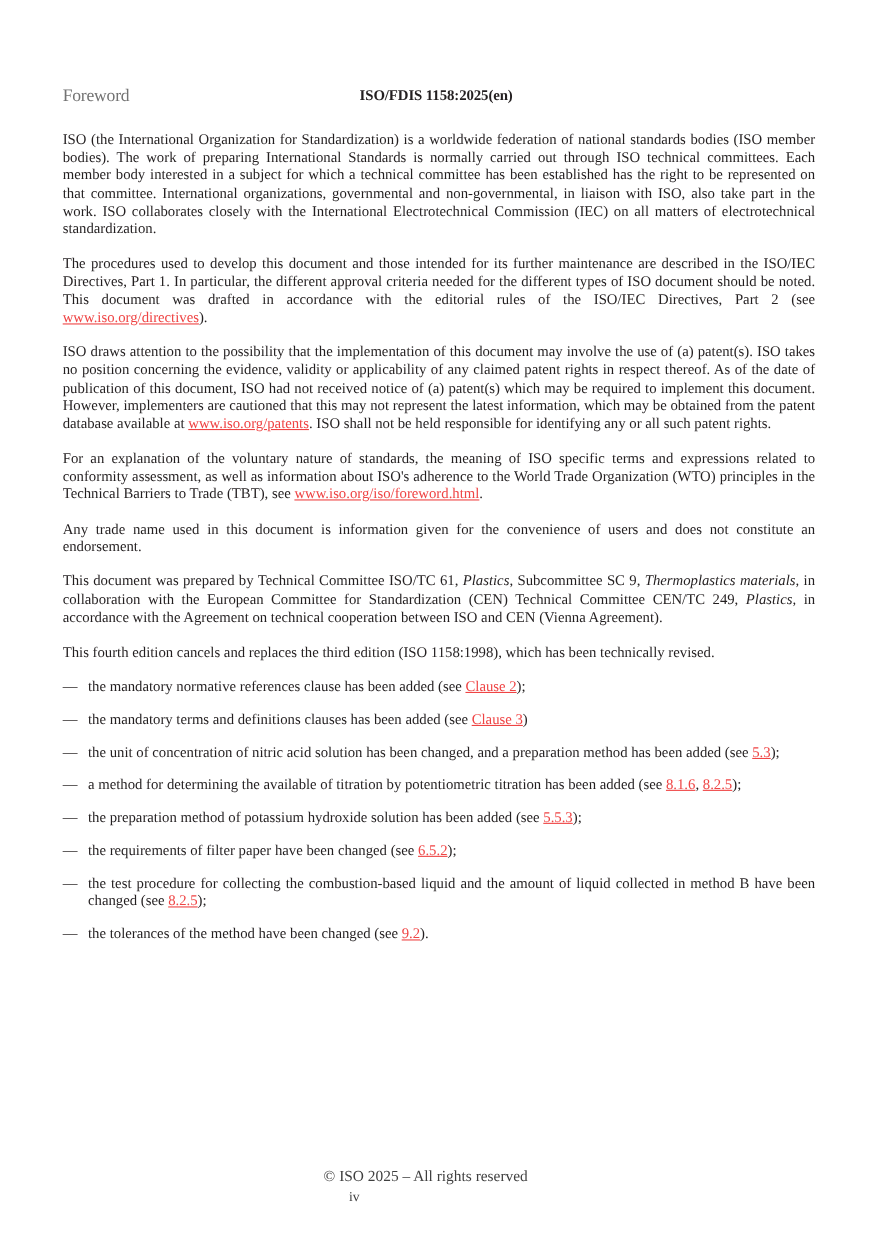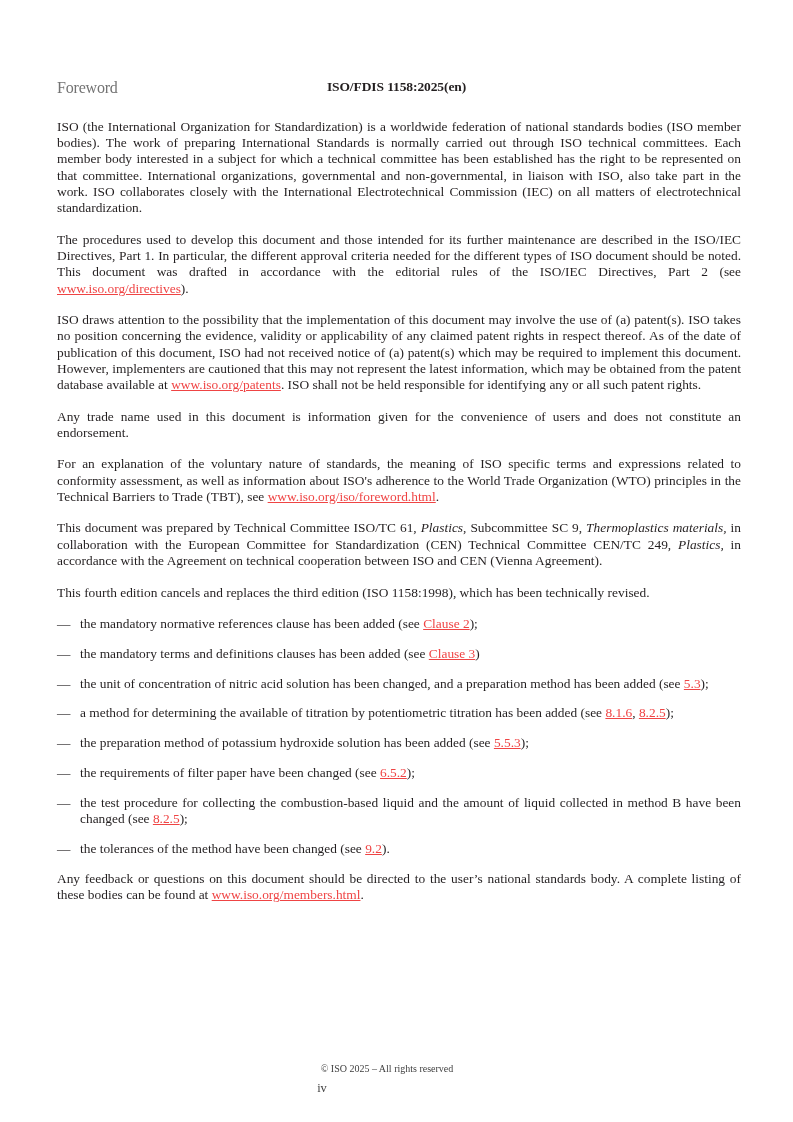--- a/index.html
+++ b/index.html
@@ -82,21 +82,21 @@
   }
   em, .ital {
     font-style: italic;
   }
   .footer-copyright {
     position: absolute;
     top: 1063px;
     left: 0;
     width: 774px;
     text-align: center;
-    font-size: 10px;
+    font-size: 14px;
     color: #3f3f3f;
   }
   .footer-pagenum {
     position: absolute;
     top: 1081px;
     left: 0;
     width: 644px;
     text-align: center;
     font-size: 12.4px;
     color: #3f3f3f;
@@ -112,23 +112,23 @@
   <div class="content">
 
     <h1 class="foreword">Foreword</h1>
 
     <p class="body-para">ISO (the International Organization for Standardization) is a worldwide federation of national standards bodies (ISO member bodies). The work of preparing International Standards is normally carried out through ISO technical committees. Each member body interested in a subject for which a technical committee has been established has the right to be represented on that committee. International organizations, governmental and non-governmental, in liaison with ISO, also take part in the work. ISO collaborates closely with the International Electrotechnical Commission (IEC) on all matters of electrotechnical standardization.</p>
 
     <p class="body-para"><span>The procedures used to develop this document and those intended for its further maintenance are described in the ISO/IEC Directives, Part 1. In particular, the different approval criteria needed for the different types of ISO document should be noted. This document was drafted in accordance with the editorial rules of the ISO/IEC Directives, Part 2 (see </span><a class="doclink" href="#">www.iso.org/directives</a><span>).</span></p>
 
     <p class="body-para"><span>ISO draws attention to the possibility that the implementation of this document may involve the use of (a) patent(s). ISO takes no position concerning the evidence, validity or applicability of any claimed patent rights in respect thereof. As of the date of publication of this document, ISO had not received notice of (a) patent(s) which may be required to implement this document. However, implementers are cautioned that this may not represent the latest information, which may be obtained from the patent database available at </span><a class="doclink" href="#">www.iso.org/patents</a><span>. ISO shall not be held responsible for identifying any or all such patent rights.</span></p>
 
+    <p class="body-para"><span>For an explanation of the voluntary nature of standards, the meaning of ISO specific terms and expressions related to conformity assessment, as well as information about ISO's adherence to the World Trade Organization (WTO) principles in the Technical Barriers to Trade (TBT), see </span><a class="doclink" href="#">www.iso.org/iso/foreword.html</a><span>.</span></p>
+
     <p class="body-para">Any trade name used in this document is information given for the convenience of users and does not constitute an endorsement.</p>
-
-    <p class="body-para"><span>For an explanation of the voluntary nature of standards, the meaning of ISO specific terms and expressions related to conformity assessment, as well as information about ISO's adherence to the World Trade Organization (WTO) principles in the Technical Barriers to Trade (TBT), see </span><a class="doclink" href="#">www.iso.org/iso/foreword.html</a><span>.</span></p>
 
     <p class="body-para"><span>This document was prepared by Technical Committee ISO/TC 61, </span><em>Plastics</em><span>, Subcommittee SC 9, </span><em>Thermoplastics materials,</em><span> in collaboration with the European Committee for Standardization (CEN) Technical Committee CEN/TC 249, </span><em>Plastics,</em><span> in accordance with the Agreement on technical cooperation between ISO and CEN (Vienna Agreement).</span></p>
 
     <p class="body-para">This fourth edition cancels and replaces the third edition (ISO 1158:1998), which has been technically revised.</p>
 
 
     <ul class="dash-list">
         <li class="dash-item">
           <span class="dash">—</span>
           <span class="item-text"><span>the mandatory normative references clause has been added (see </span><a class="doclink" href="#">Clause 2</a><span>);</span></span>
@@ -156,20 +156,19 @@
         <li class="dash-item">
           <span class="dash">—</span>
           <span class="item-text"><span>the test procedure for collecting the combustion-based liquid and the amount of liquid collected in method B have been changed (see </span><a class="doclink" href="#">8.2.5</a><span>);</span></span>
         </li>
         <li class="dash-item">
           <span class="dash">—</span>
           <span class="item-text"><span>the tolerances of the method have been changed (see </span><a class="doclink" href="#">9.2</a><span>).</span></span>
         </li>
       </ul>
 
-    <p class="body-para"><span>Any feedback or questions on this document should be directed to the user’s national standards body. A complete listing of these bodies can be found at </span><a class="doclink" href="#">www.iso.org/members.html</a><span>.</span></p>
 
   </div>
 
   <div class="footer-copyright">© ISO 2025 – All rights reserved</div>
   <div class="footer-pagenum">iv</div>
 
 </div>
 
 </body></html>

